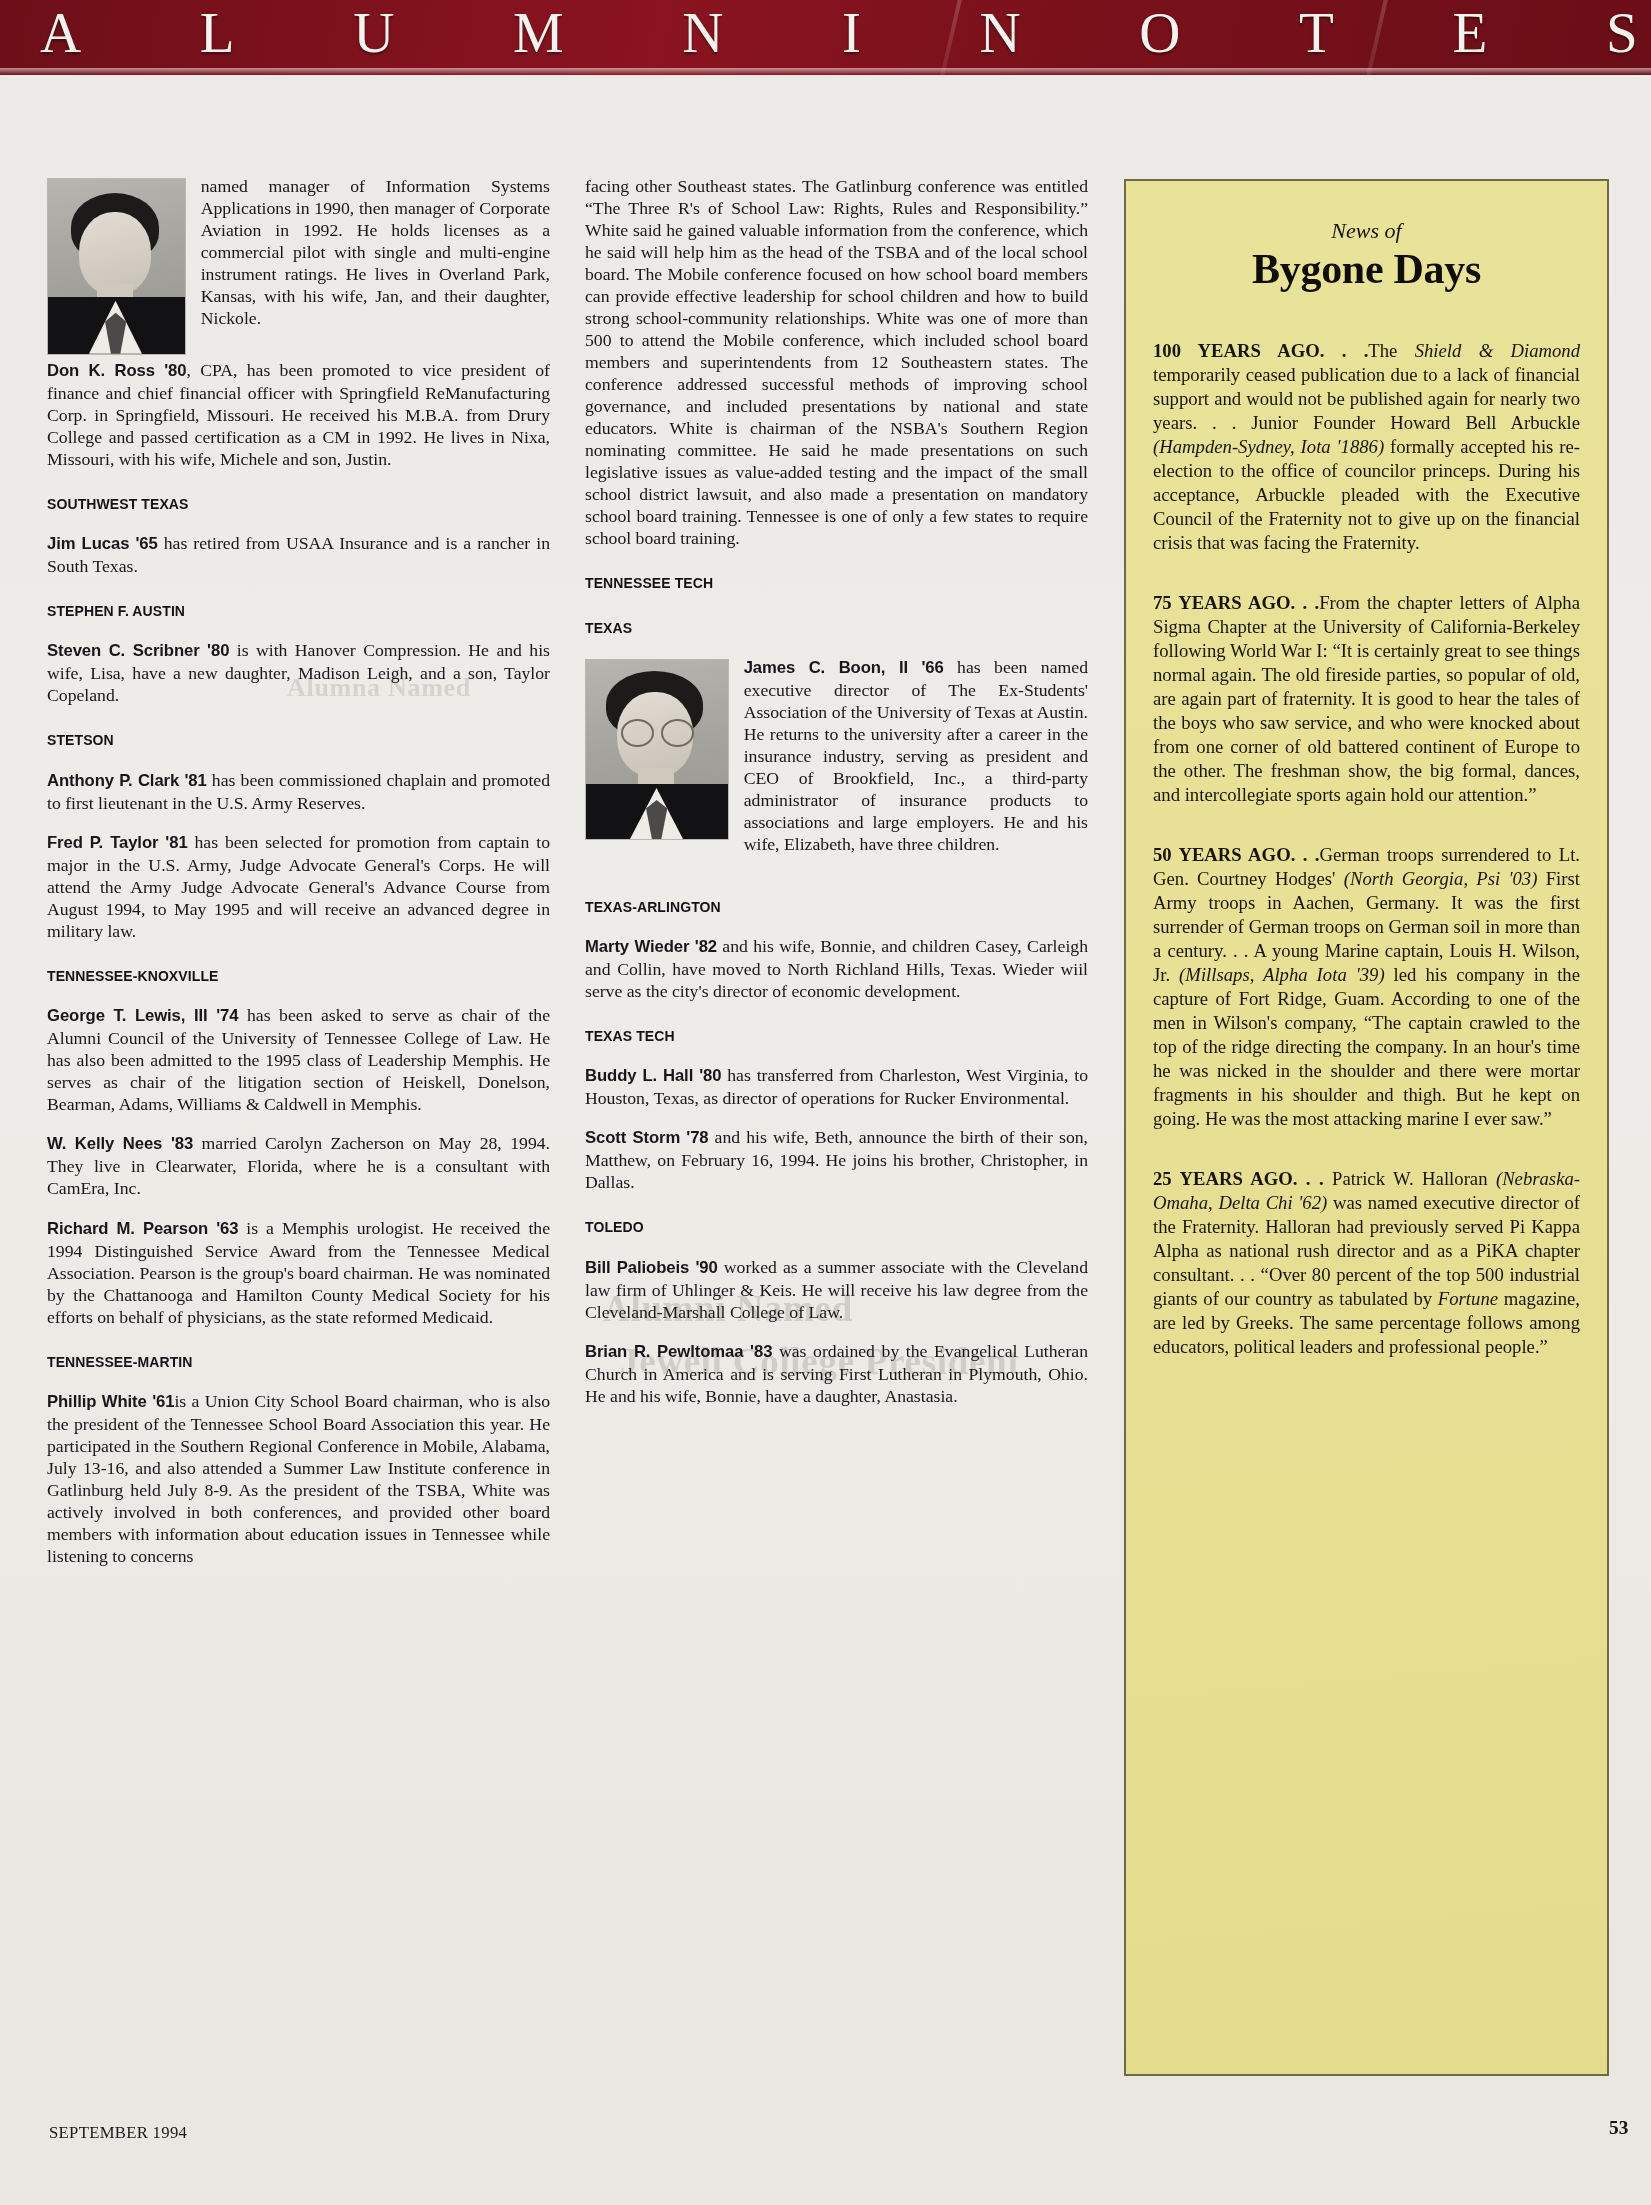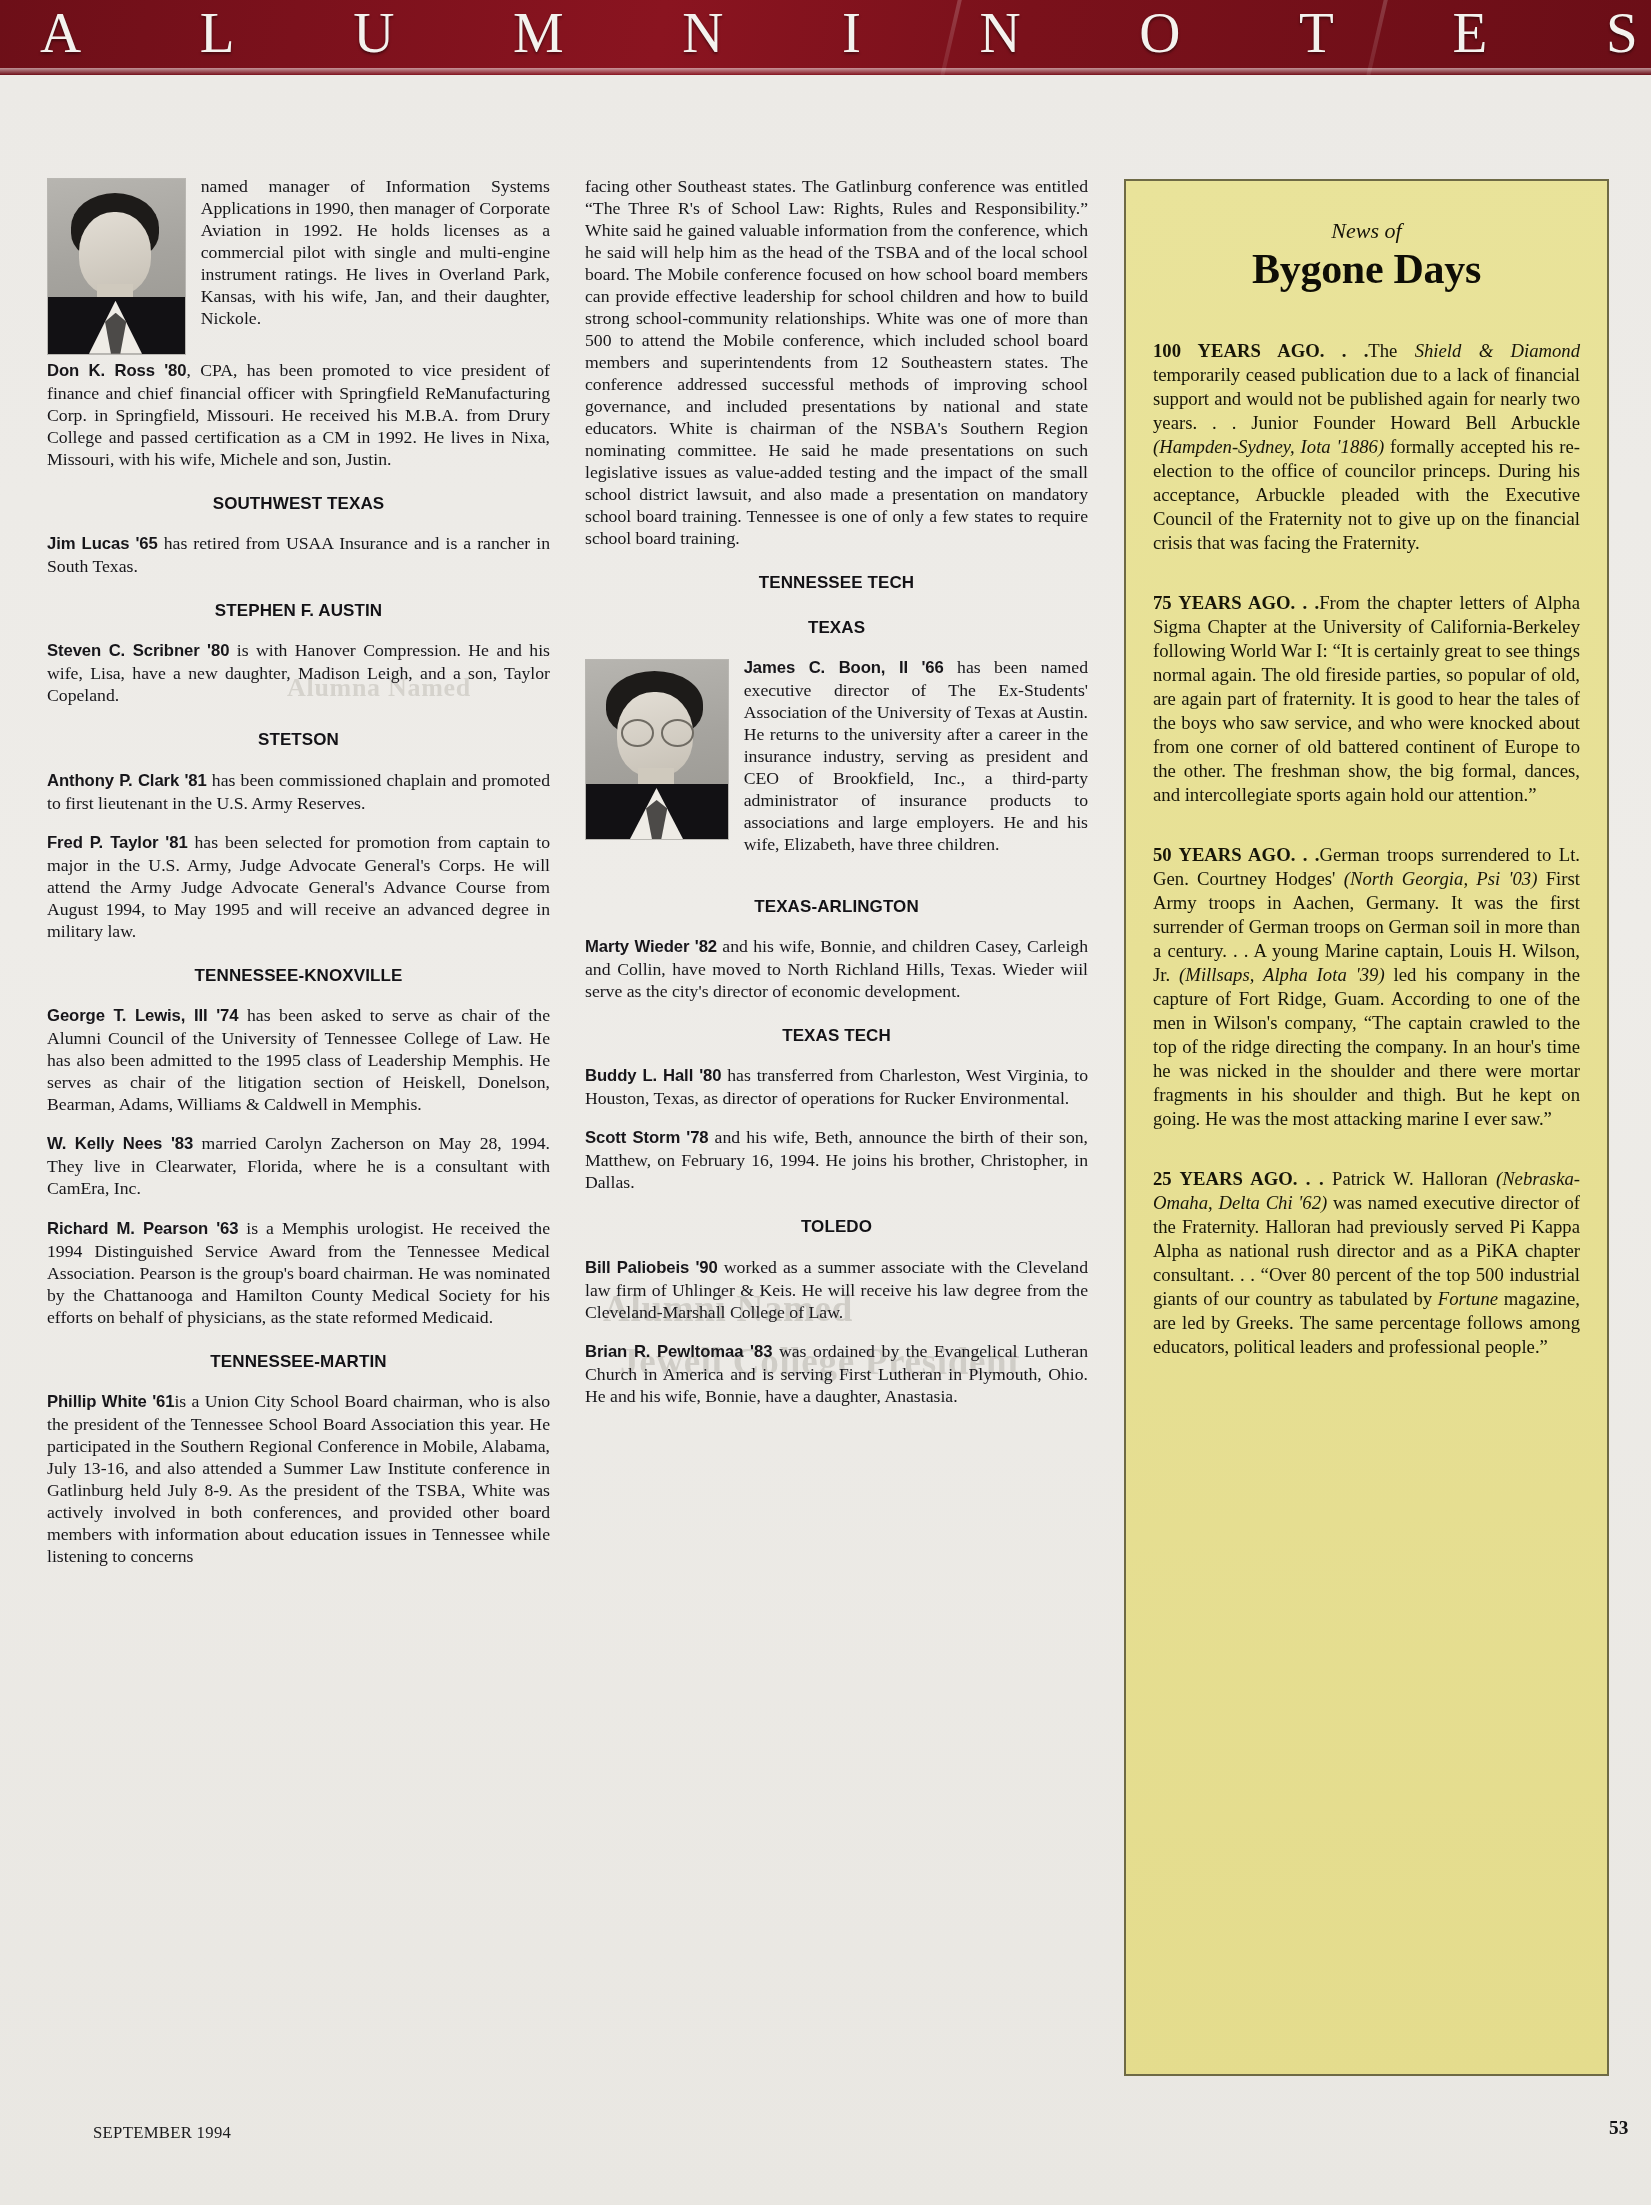--- a/index.html
+++ b/index.html
@@ -43,22 +43,22 @@
     position:absolute;top:175px;width:503px;
     font-size:17.7px;line-height:22px;color:#17161a;
     text-align:justify;
   }
   #col1{left:47px;}
   #col2{left:585px;}
   .col p{margin:0 0 17.3px 0;text-indent:0;}
   .col b{font-family:"Liberation Sans",sans-serif;font-weight:bold;font-size:16.7px;letter-spacing:-0.1px;}
   .sec-head{
     font-family:"Liberation Sans",sans-serif;font-weight:bold;
-    font-size:17px;letter-spacing:0.1px;color:#131216;
-    margin:23px 0 17.3px 0;text-align:center;
+    font-size:14px;letter-spacing:0.1px;color:#131216;
+    margin:23px 0 17.3px 0;text-align:left;
   }
   .sec-head:first-child{margin-top:0;}
   
   .photo{
     float:left;margin:2.7px 14.7px 4px 0;border:0.7px solid #b9b7b2;
     background:#cfcdc8;position:relative;overflow:hidden;
   }
   .ph1{width:137px;height:175px;}
   .ph2{width:142px;height:179px;}
   .photo .bg{position:absolute;inset:0;
@@ -96,21 +96,20 @@
     font-size:18.7px;line-height:24px;text-align:justify;color:#171508;
     margin:0 0 36px 0;
   }
   .sb-entry .lead{font-weight:bold;}
   .sb-entry i{font-style:italic;}
   
   .footer-left{
     position:absolute;left:49px;top:2123px;
     font-size:16.7px;letter-spacing:0.3px;color:#1a1a1c;
     font-family:"Liberation Serif",serif;
-    margin-left:44px;
   }
   .footer-right{
     position:absolute;left:1577px;top:2117px;
     font-size:19.3px;font-weight:bold;color:#141416;
     font-family:"Liberation Serif",serif;
     margin-left:32px;
   }
   
   .ghost{
     position:absolute;color:#b9b6ae;opacity:.55;pointer-events:none;

